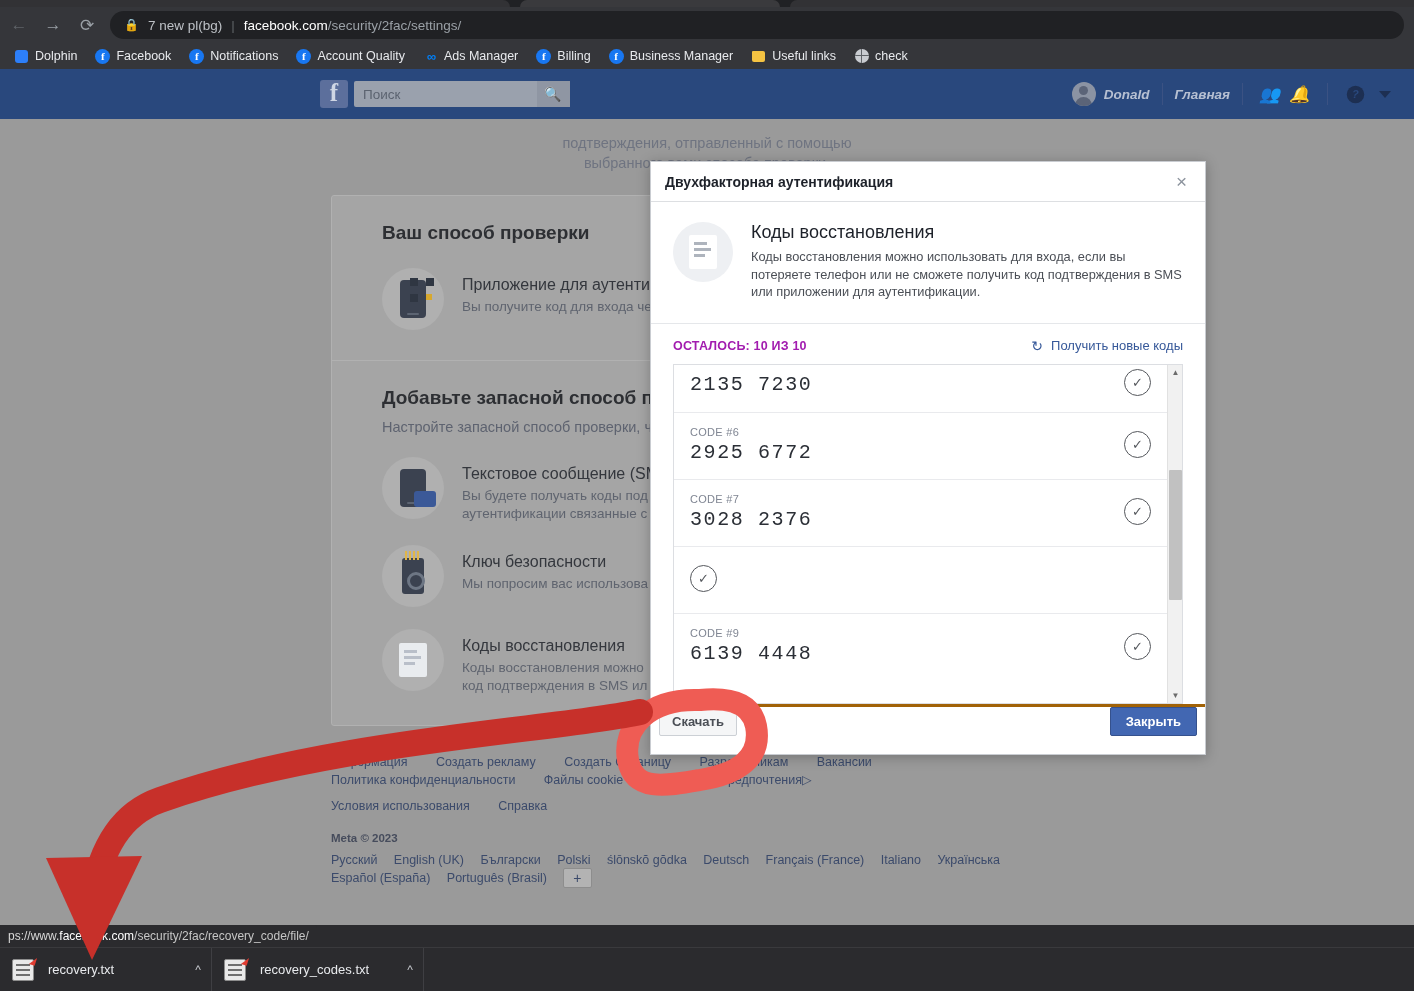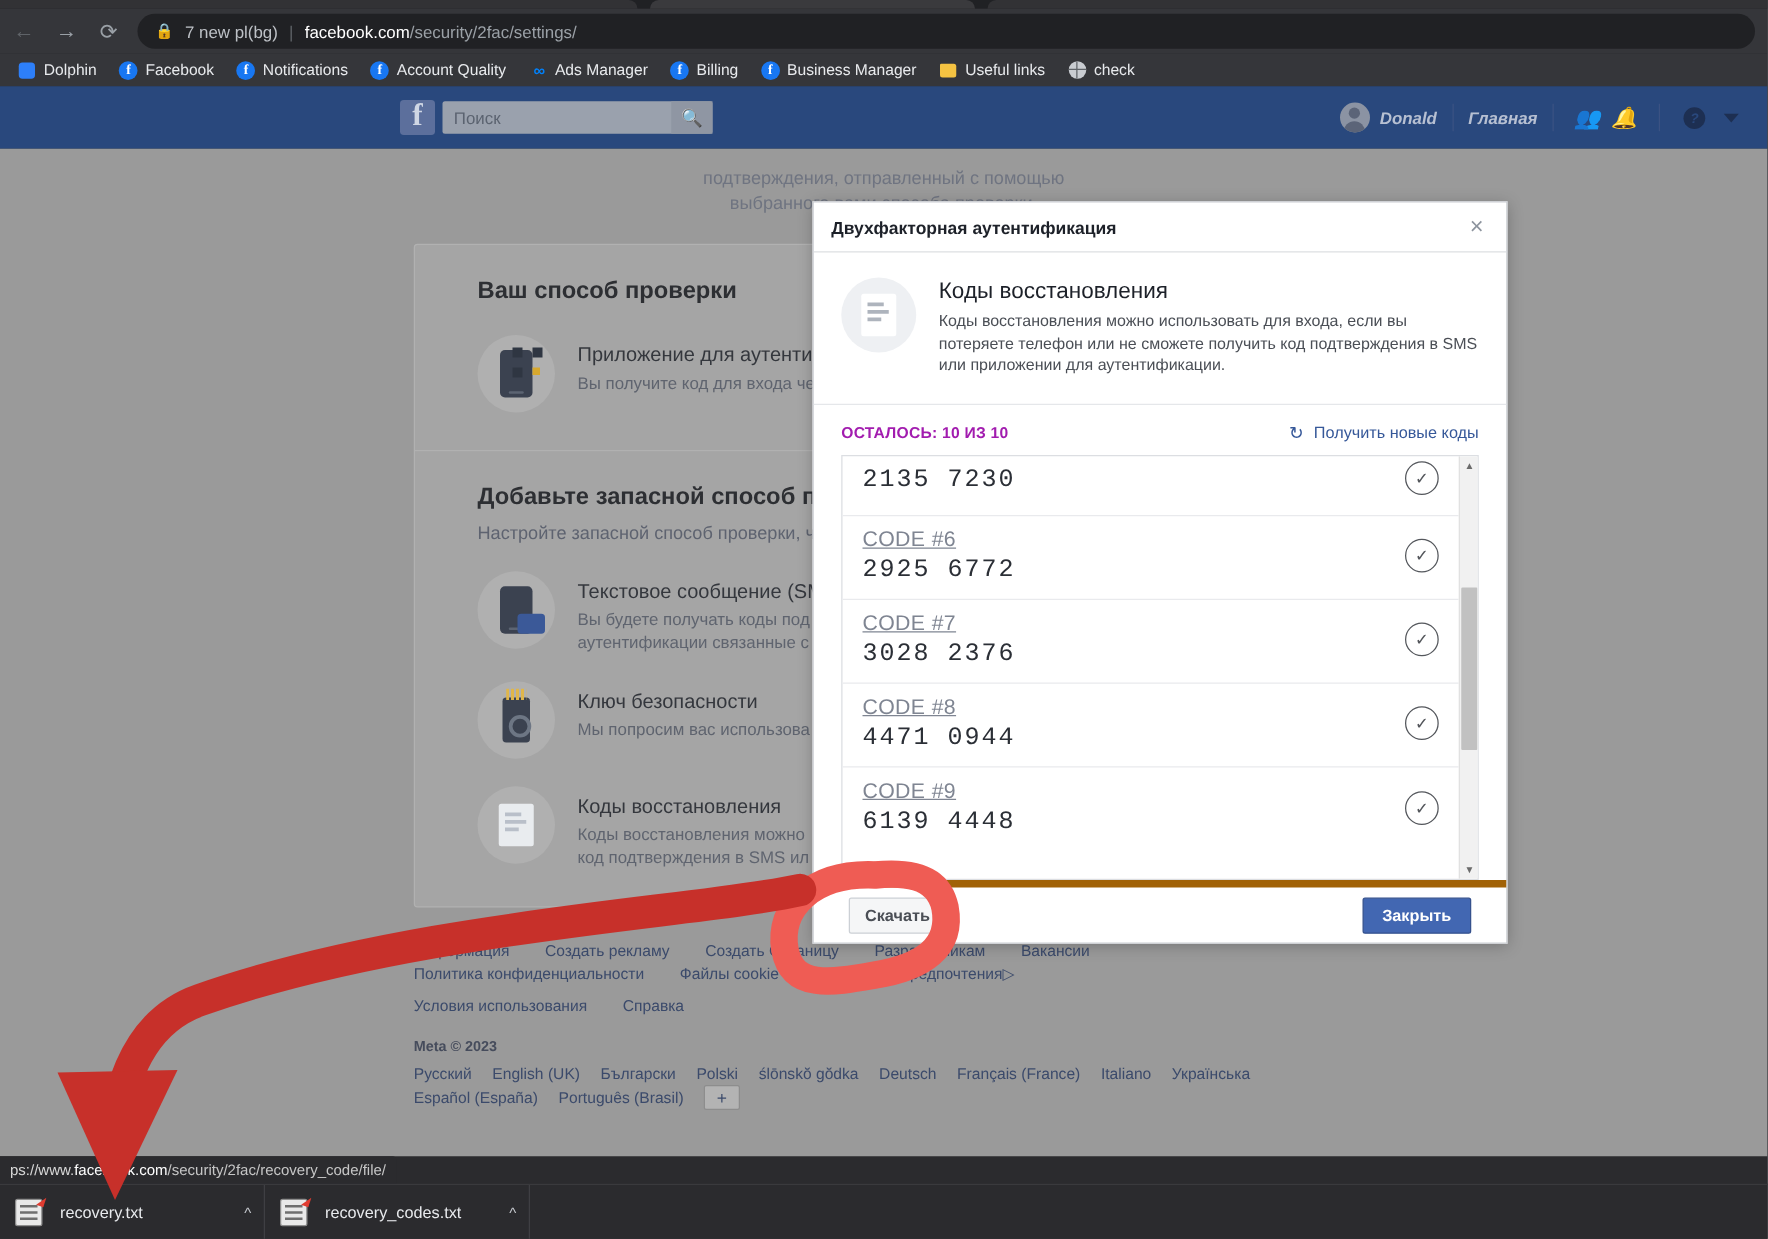--- a/index.html
+++ b/index.html
@@ -182,32 +182,32 @@
   .m-right{ margin-left:auto;display:flex;align-items:center;gap:8px;color:#365899;font-size:13px;}
   .refresh-ico{ font-size:14px; }
   .codebox{
     margin:0 22px; border:1px solid #dcdee2; flex:1; display:flex; overflow:hidden;
     position:relative; background:#fff;
   }
   .codelist{ flex:1; overflow:hidden; }
   .code-item{ display:flex;align-items:center;border-bottom:1px solid #e9eaed;padding:9px 16px 11px 16px;min-height:67px;}
   .code-item:last-child{border-bottom:none;}
   .code-item .ci-txt{ flex:1; }
-  .ci-label{ font-size:17px;color:#7f8592;letter-spacing:.3px;margin-bottom:3px;text-decoration:underline;}
+  .ci-label{ font-size:11px;color:#7f8592;letter-spacing:.3px;margin-bottom:3px;}
   .ci-code{ font-size:20px;color:#2b2f36;font-family:"Liberation Mono",monospace;letter-spacing:1.6px;}
   .ci-check{ width:27px;height:27px;border-radius:50%;border:1.4px solid #54575c;
              display:flex;align-items:center;justify-content:center;flex:none;color:#54575c;font-size:13px;}
   .sbar{ width:15px;background:#f1f1f1;border-left:1px solid #e1e1e1;position:relative;flex:none;}
   .sbar .arw{ position:absolute;left:0;width:15px;height:15px;color:#6b6b6b;font-size:8px;
               display:flex;align-items:center;justify-content:center;}
   .sbar .arw.up{top:0;} .sbar .arw.dn{bottom:0;}
   .sbar .thumb{ position:absolute;left:1px;width:13px;top:105px;height:130px;background:#c1c1c1;border-radius:1px;}
   .m-foot{
-    height:50px;border-top:6px solid #a16207;display:flex;align-items:center;
-    padding:0 28px;flex:none;
+    height:50px;border-top:3px solid #a16207;display:flex;align-items:flex-start;
+    padding:0 8px;flex:none;
   }
   .btn-grey{ background:#f5f6f7;border:1px solid #ccd0d5;border-radius:2px;
              font-size:13px;color:#4b4f56;font-weight:bold;padding:6px 12px;}
   .btn-blue{ margin-left:auto;background:#4267b2;border:1px solid #35518d;border-radius:2px;
              color:#fff;font-size:13px;font-weight:bold;padding:6px 15px;}
 
   
   .annot{ position:absolute; left:0; top:0; width:1414px; height:991px; pointer-events:none; z-index:60; }
 
   
@@ -492,24 +492,20 @@
         <div class="ci-check">✓</div>
       </div>
       <div class="code-item">
         <div class="ci-txt">
           <div class="ci-label">CODE #7</div>
           <div class="ci-code">3028 2376</div>
         </div>
         <div class="ci-check">✓</div>
       </div>
       <div class="code-item">
-        <div class="ci-txt">
-          <div class="ci-label">CODE #8</div>
-          <div class="ci-code">4471 0944</div>
-        </div>
         <div class="ci-check">✓</div>
       </div>
       <div class="code-item">
         <div class="ci-txt">
           <div class="ci-label">CODE #9</div>
           <div class="ci-code">6139 4448</div>
         </div>
         <div class="ci-check">✓</div>
       </div>
     </div>

